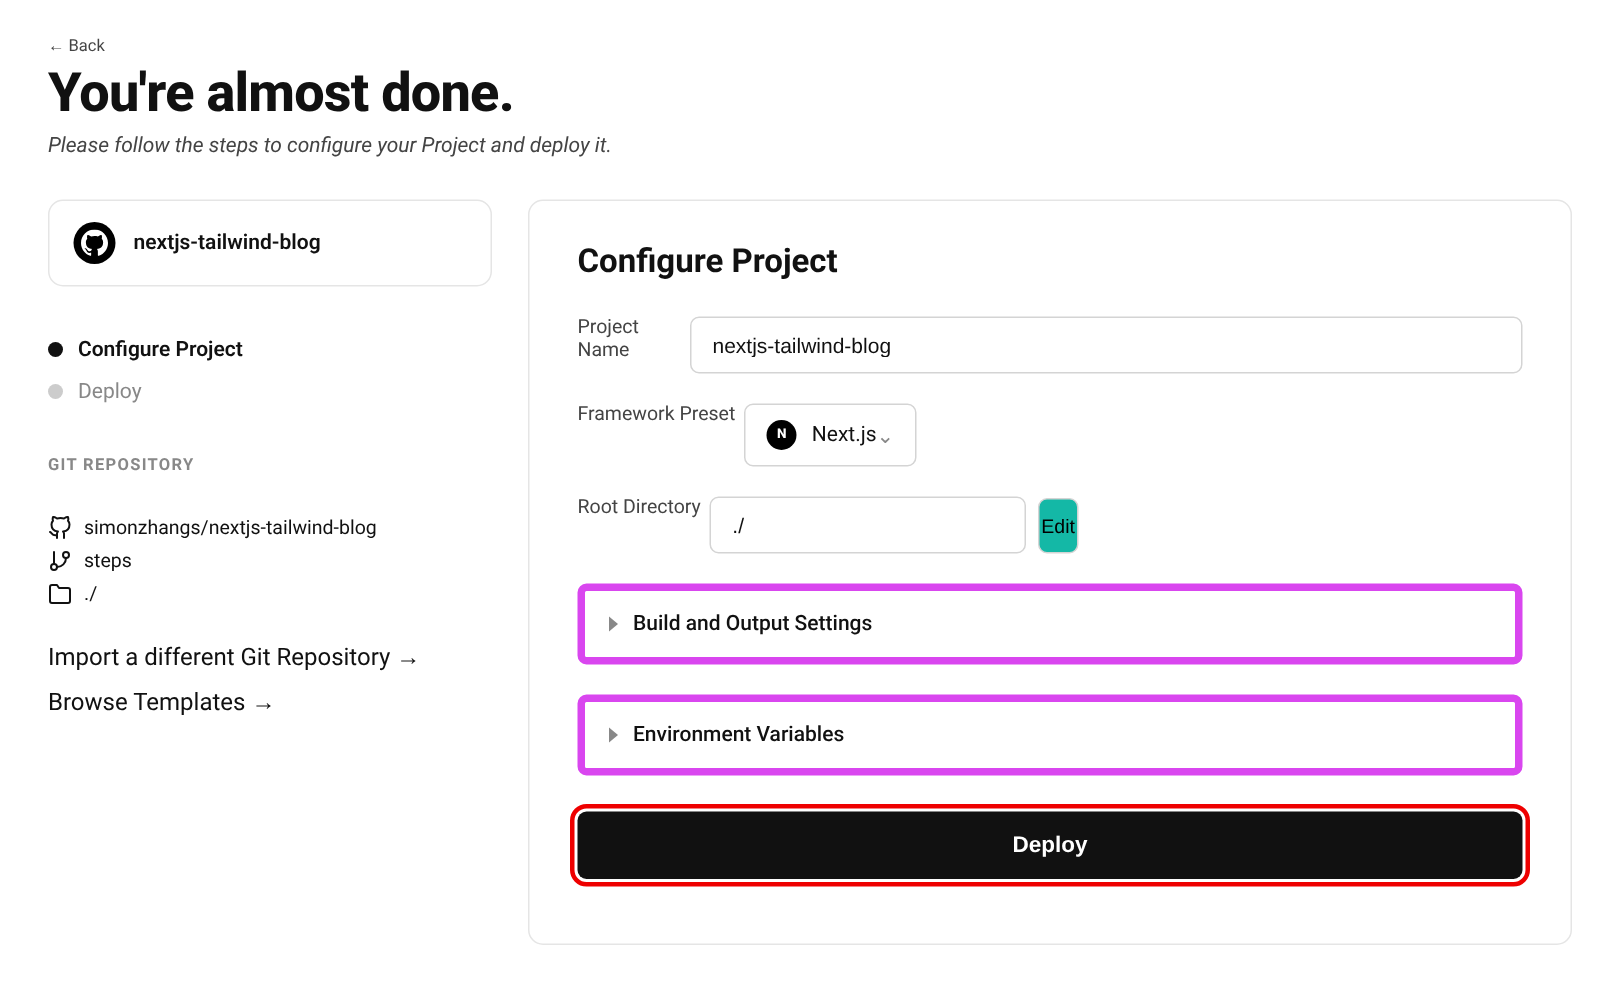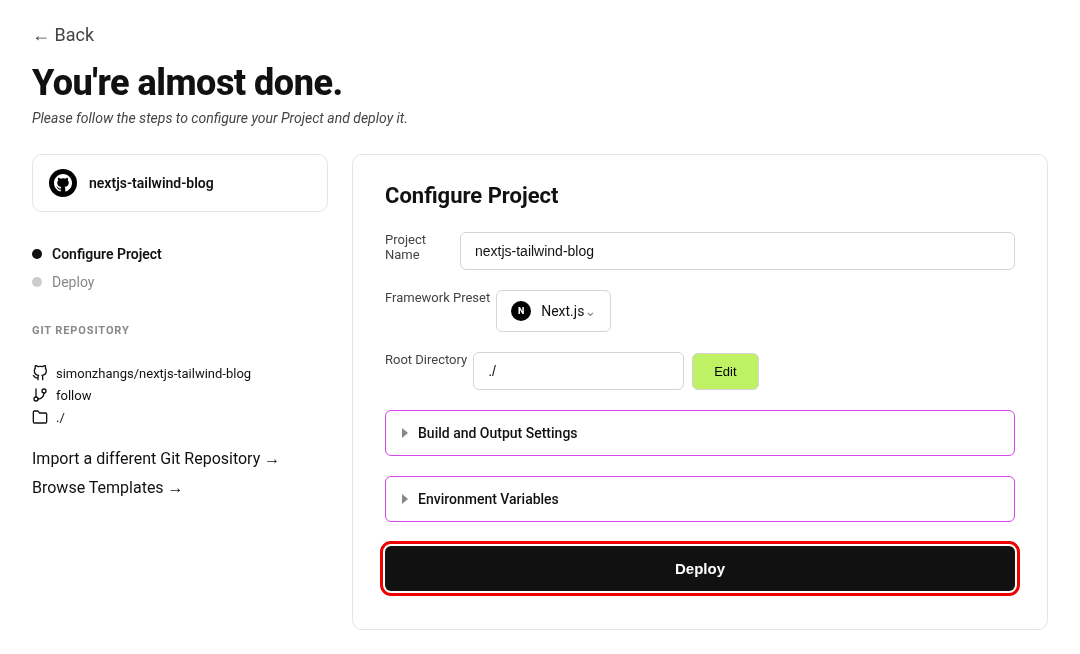--- a/index.html
+++ b/index.html
@@ -19,27 +19,27 @@
     }
 
     .page-wrapper {
       display: flex;
       flex-direction: column;
       height: 100%;
       padding: 24px 32px;
     }
 
     .back-link {
-      font-size: 18px;
+      font-size: 11px;
       color: #444;
       cursor: pointer;
       display: inline-flex;
       align-items: center;
       gap: 4px;
-      margin-bottom: 16px;
+      margin-bottom: 4px;
     }
 
     .page-title {
       font-size: 36px;
       font-weight: 800;
       margin-bottom: 6px;
       letter-spacing: -0.5px;
     }
 
     .page-subtitle {
@@ -252,29 +252,29 @@
       border: 1px solid #d4d4d4;
       border-radius: 6px;
       padding: 10px 14px;
       font-size: 14px;
       color: #111;
     }
 
     .edit-button {
       border: 1px solid #d4d4d4;
       border-radius: 6px;
-      padding: 10px 21px;
+      padding: 10px 1px;
       font-size: 13px;
       font-weight: 500;
-      background: #bef264;
+      background: #14b8a6;
       cursor: pointer;
     }
 
     .accordion-item {
-      border: 1px solid #d946ef;
+      border: 5px solid #d946ef;
       border-radius: 6px;
       padding: 14px 16px;
       cursor: pointer;
       display: flex;
       align-items: center;
       gap: 10px;
       font-size: 14px;
       font-weight: 500;
     }
 
@@ -343,21 +343,21 @@
         </svg>
         <span>simonzhangs/nextjs-tailwind-blog</span>
       </div>
       <div class="git-info-item">
         <svg width="16" height="16" viewBox="0 0 24 24" fill="none" stroke="#111" stroke-width="2" stroke-linecap="round" stroke-linejoin="round">
           <line x1="6" y1="3" x2="6" y2="15"></line>
           <circle cx="18" cy="6" r="3"></circle>
           <circle cx="6" cy="18" r="3"></circle>
           <path d="M18 9a9 9 0 0 1-9 9"></path>
         </svg>
-        <span>follow</span>
+        <span>steps</span>
       </div>
       <div class="git-info-item">
         <svg width="16" height="16" viewBox="0 0 24 24" fill="none" stroke="#111" stroke-width="2" stroke-linecap="round" stroke-linejoin="round">
           <path d="M22 19a2 2 0 0 1-2 2H4a2 2 0 0 1-2-2V5a2 2 0 0 1 2-2h5l2 3h9a2 2 0 0 1 2 2z"></path>
         </svg>
         <span>./</span>
       </div>
 
       <div class="git-links">
         <a class="git-link">Import a different Git Repository →</a>

